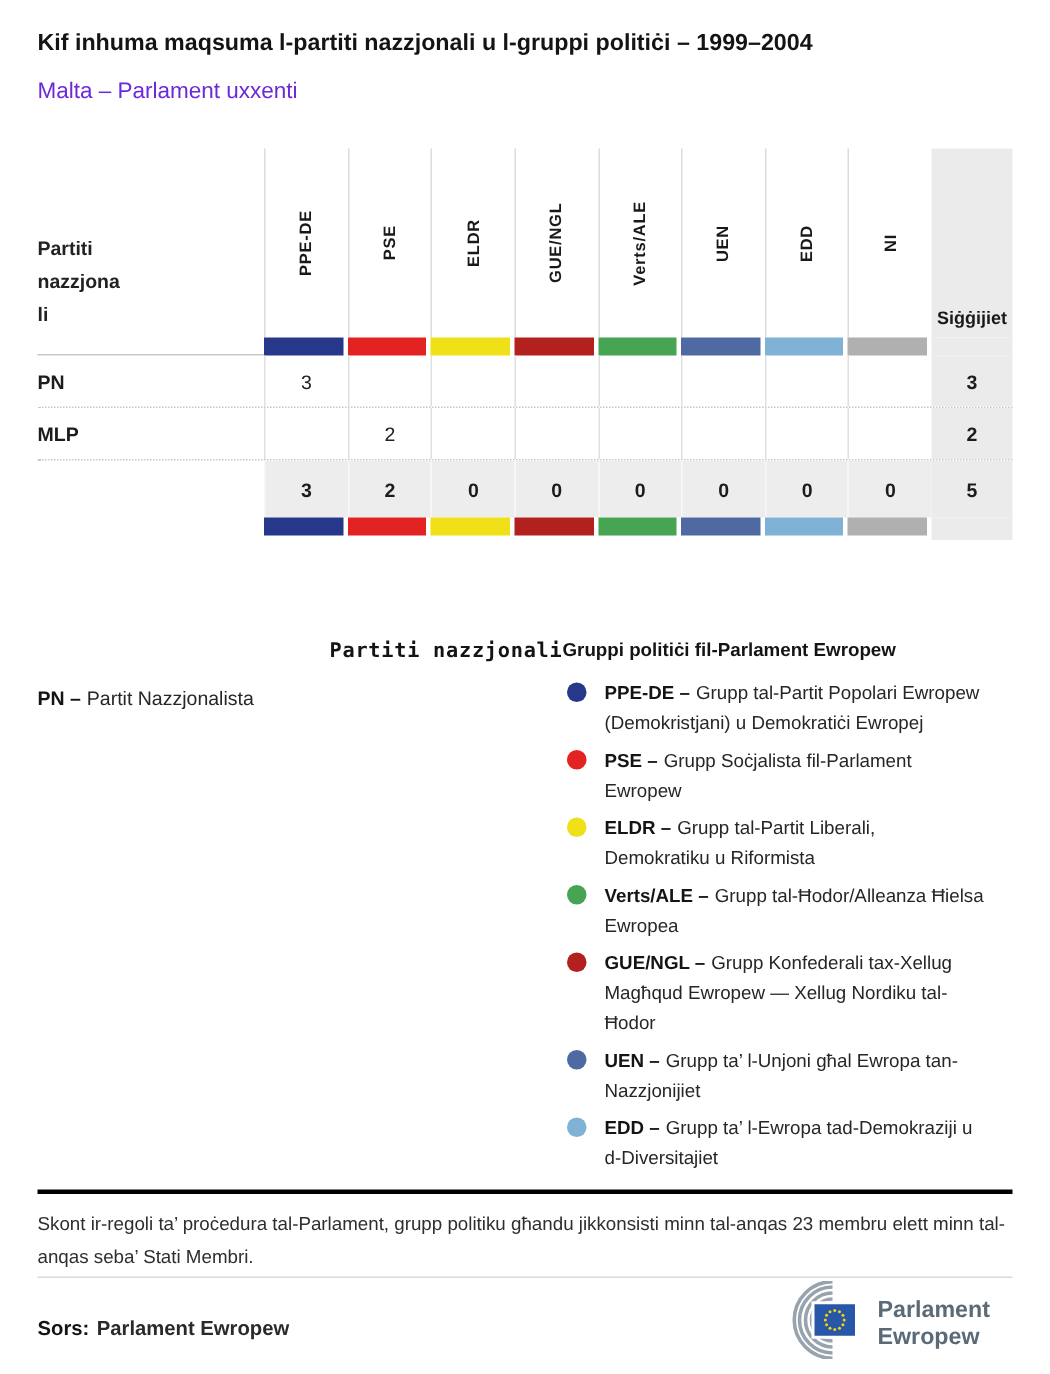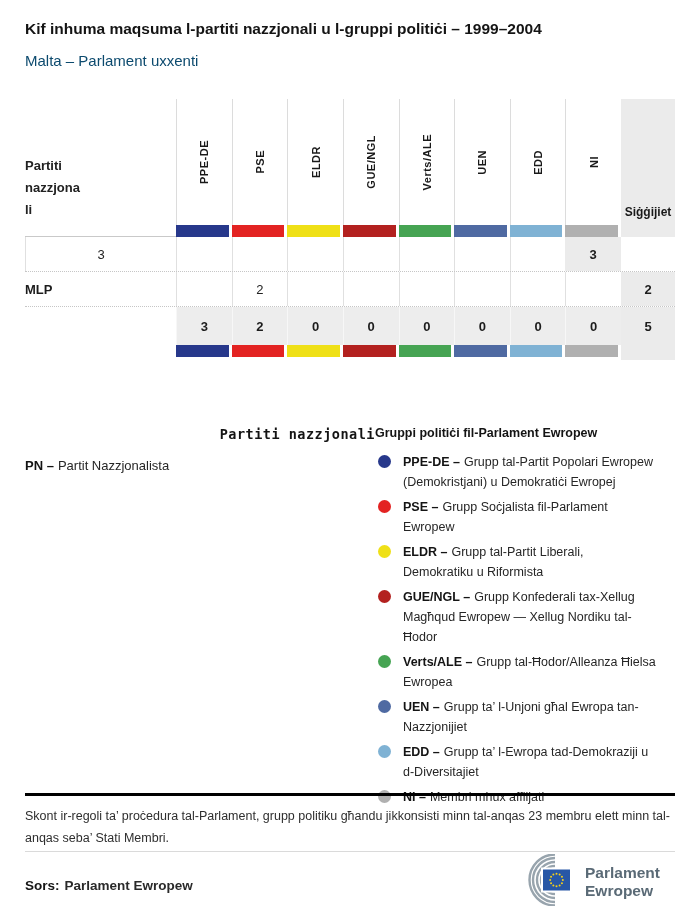--- a/index.html
+++ b/index.html
@@ -1,21 +1,21 @@
 <!DOCTYPE html>
 <html><head>
 <meta charset="utf-8">
 <style>
   html,body{margin:0;padding:0;background:#ffffff;}
   body{font-family:"Liberation Sans",sans-serif;color:#1a1a1a;}
   .page{width:700px;height:916px;position:relative;box-sizing:border-box;
         padding:20px 25px 0;overflow:hidden;background:#fff;border-radius:19px;}
 
   .title{font-size:15.5px;font-weight:700;margin:0 0 14px;color:#141414;}
-  .subtitle{font-size:15px;font-weight:400;margin:0 0 30px;color:#0c4a6e;}
+  .subtitle{font-size:15px;font-weight:400;margin:0 0 30px;color:#6d28d9;}
 
   
   .tbl{width:650px;}
   .trow{display:grid;grid-template-columns:151px repeat(8,1fr) 54px;}
   .hrow{height:126px;}
   .hcell{border-left:1px solid #dcdcdc;display:flex;align-items:center;justify-content:center;}
   .vlabel{writing-mode:vertical-rl;transform:rotate(180deg);font-size:11px;font-weight:700;
           letter-spacing:.5px;white-space:nowrap;color:#191919;}
   .label-head{display:flex;flex-direction:column;justify-content:flex-end;padding-bottom:4px;
           font-size:13px;font-weight:700;line-height:22px;color:#222;}
@@ -125,20 +125,21 @@
       <div class="barcell">
           <div class="bar" style="background-color: rgb(127, 178, 212);"></div>
         </div>
       <div class="barcell">
           <div class="bar" style="background-color: rgb(176, 176, 176);"></div>
         </div>
       <div class="seats-fill"></div>
     </div>
 
     <div class="trow drow">
+      <div class="party">PN</div>
       <div class="dcell">3</div>
       <div class="dcell"></div>
       <div class="dcell"></div>
       <div class="dcell"></div>
       <div class="dcell"></div>
       <div class="dcell"></div>
       <div class="dcell"></div>
       <div class="dcell"></div>
       <div class="seats-cell">3</div>
     </div>
@@ -214,38 +215,34 @@
       </div>
       <div class="lr-item">
         <span class="dot" style="background-color: rgb(227, 35, 34);"></span>
         <span class="lr-text"><b>PSE –</b><span>Grupp Soċjalista fil-Parlament Ewropew</span></span>
       </div>
       <div class="lr-item">
         <span class="dot" style="background-color: rgb(239, 224, 23);"></span>
         <span class="lr-text"><b>ELDR –</b><span>Grupp tal-Partit Liberali, Demokratiku u Riformista</span></span>
       </div>
       <div class="lr-item">
+        <span class="dot" style="background-color: rgb(70, 164, 83);"></span>
+        <span class="lr-text"><b>Verts/ALE –</b><span>Grupp tal-Ħodor/Alleanza Ħielsa Ewropea</span></span>
+      </div>
+      <div class="lr-item">
         <span class="dot" style="background-color: rgb(179, 33, 31);"></span>
         <span class="lr-text"><b>GUE/NGL –</b><span>Grupp Konfederali tax-Xellug Magħqud Ewropew — Xellug Nordiku tal-Ħodor</span></span>
       </div>
       <div class="lr-item">
-        <span class="dot" style="background-color: rgb(70, 164, 83);"></span>
-        <span class="lr-text"><b>Verts/ALE –</b><span>Grupp tal-Ħodor/Alleanza Ħielsa Ewropea</span></span>
-      </div>
-      <div class="lr-item">
         <span class="dot" style="background-color: rgb(79, 106, 162);"></span>
         <span class="lr-text"><b>UEN –</b><span>Grupp ta’ l-Unjoni għal Ewropa tan-Nazzjonijiet</span></span>
       </div>
       <div class="lr-item">
         <span class="dot" style="background-color: rgb(127, 178, 212);"></span>
         <span class="lr-text"><b>EDD –</b><span>Grupp ta’ l-Ewropa tad-Demokraziji u d-Diversitajiet</span></span>
-      </div>
-      <div class="lr-item">
-        <span class="dot" style="background-color: rgb(176, 176, 176);"></span>
-        <span class="lr-text"><b>NI –</b><span>Membri mhux affiljati</span></span>
       </div>
     </div>
   </div>
 
   <div class="footnote">Skont ir-regoli ta’ proċedura tal-Parlament, grupp politiku għandu jikkonsisti minn tal-anqas 23 membru elett minn tal-anqas seba’ Stati Membri.</div>
 
   <div class="source">
     <b>Sors:</b><span>Parlament Ewropew</span>
   </div>
 

